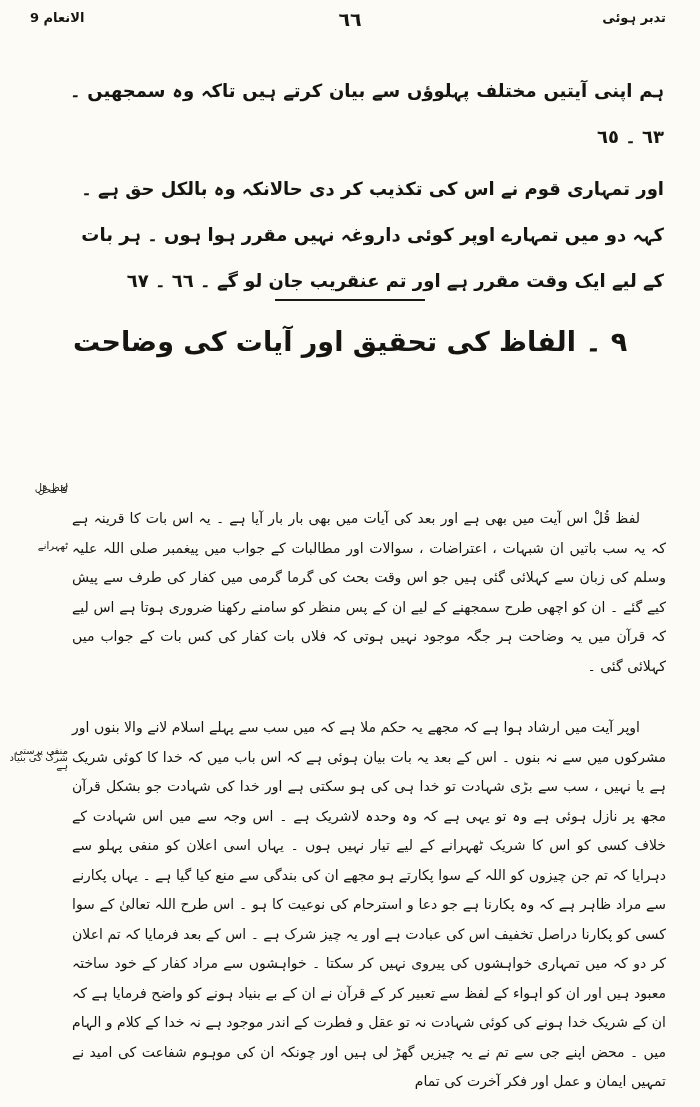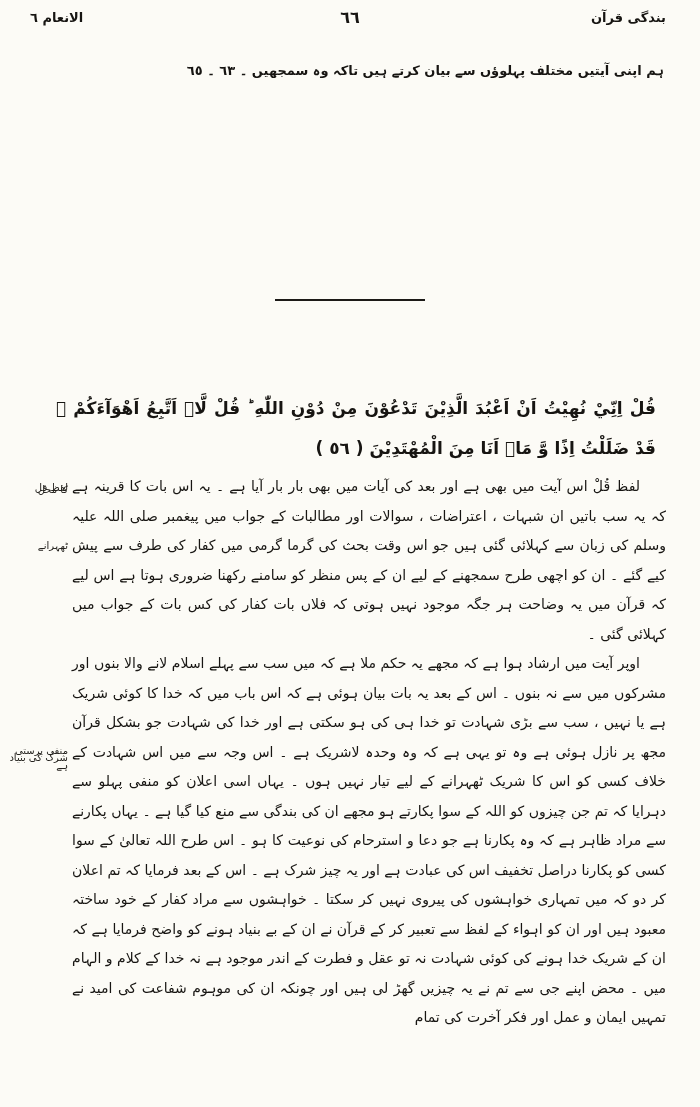--- a/index.html
+++ b/index.html
@@ -13,31 +13,31 @@
     margin: 0 auto;
     background: #fcfbf6;
     color: #171512;
     overflow: hidden;
     direction: rtl;
   }
 
   
   .page-header { position: absolute; top: 8px; left: 0; right: 0; height: 26px; font-size: 13px; font-weight: bold; }
   .hdr-book    { position: absolute; right: 34px; top: 2px; }
-  .hdr-page    { position: absolute; left: 50%; transform: translateX(-50%); top: 0; font-size: 16px; letter-spacing: 2px; }
+  .hdr-page    { position: absolute; left: 50%; transform: translateX(-50%); top: 0; font-size: 19px; letter-spacing: 2px; }
   .hdr-surah   { position: absolute; left: 30px; top: 2px; }
 
   
   .translation {
     position: absolute;
-    top: 48px; right: 36px; left: 70px;
+    top: 68px; right: 36px; left: 70px;
     direction: rtl;
     text-align: justify;
     font-weight: bold;
-    font-size: 13px;
+    font-size: 18px;
     line-height: 46px;
   }
   .translation p { margin-bottom: 6px; }
   .translation p:last-child { text-align: right; }
 
   
   .divider {
     position: absolute;
     top: 299px; left: 50%;
     width: 150px; transform: translateX(-50%);
@@ -68,21 +68,21 @@
 
   
   .commentary {
     position: absolute;
     top: 472px; right: 34px; left: 72px;
     direction: rtl;
     text-align: justify;
     font-size: 14px;
     line-height: 29.5px;
   }
-  .commentary p { text-indent: 26px; }
+  .commentary p { text-indent: 26px; margin-top: 32px; }
 
   
   .margin-note {
     position: absolute;
     left: 4px;
     width: 64px;
     direction: rtl;
     text-align: right;
     font-size: 10px;
     line-height: 15px;
@@ -93,33 +93,34 @@
   .mn-3 { top: 538px; }
   .mn-4 { top: 714px; margin-top: 36px; }
   .mn-5 { top: 743px; }
 </style>
 </head>
 <body>
 
 <div class="page">
 
   <header class="page-header">
-    <span class="hdr-book">بندگی قرآن</span>
+    <span class="hdr-book">تدبر ہوئی</span>
     <span class="hdr-page">٦٦</span>
-    <span class="hdr-surah">الانعام ٦</span>
+    <span class="hdr-surah">الانعام 9</span>
   </header>
 
   <section class="translation">
     <p>ہم اپنی آیتیں مختلف پہلوؤں سے بیان کرتے ہیں تاکہ وہ سمجھیں ۔ ٦٣ ۔ ٦٥</p>
+    <p>اور تمہاری قوم نے اس کی تکذیب کر دی حالانکہ وہ بالکل حق ہے ۔ کہہ دو میں تمہارے اوپر کوئی داروغہ نہیں مقرر ہوا ہوں ۔ ہر بات کے لیے ایک وقت مقرر ہے اور تم عنقریب جان لو گے ۔ ٦٦ ۔ ٦٧</p>
   </section>
 
   <div class="divider"></div>
 
+  <h1 class="section-heading">٩ ۔ الفاظ کی تحقیق اور آیات کی وضاحت</h1>
 
-  <p class="verse">قُلْ اِنِّيْ نُهِيْتُ اَنْ اَعْبُدَ الَّذِيْنَ تَدْعُوْنَ مِنْ دُوْنِ اللّٰهِ ؕ قُلْ لَّاۤ اَتَّبِعُ اَهْوَآءَكُمْ ۙ قَدْ ضَلَلْتُ اِذًا وَّ مَاۤ اَنَا مِنَ الْمُهْتَدِيْنَ ( ٥٦ )</p>
 
   <section class="commentary">
     <p>لفظ قُلْ اس آیت میں بھی ہے اور بعد کی آیات میں بھی بار بار آیا ہے ۔ یہ اس بات کا قرینہ ہے کہ یہ سب باتیں ان شبہات ، اعتراضات ، سوالات اور مطالبات کے جواب میں پیغمبر صلی اللہ علیہ وسلم کی زبان سے کہلائی گئی ہیں جو اس وقت بحث کی گرما گرمی میں کفار کی طرف سے پیش کیے گئے ۔ ان کو اچھی طرح سمجھنے کے لیے ان کے پس منظر کو سامنے رکھنا ضروری ہوتا ہے اس لیے کہ قرآن میں یہ وضاحت ہر جگہ موجود نہیں ہوتی کہ فلاں بات کفار کی کس بات کے جواب میں کہلائی گئی ۔</p>
     <p>اوپر آیت میں ارشاد ہوا ہے کہ مجھے یہ حکم ملا ہے کہ میں سب سے پہلے اسلام لانے والا بنوں اور مشرکوں میں سے نہ بنوں ۔ اس کے بعد یہ بات بیان ہوئی ہے کہ اس باب میں کہ خدا کا کوئی شریک ہے یا نہیں ، سب سے بڑی شہادت تو خدا ہی کی ہو سکتی ہے اور خدا کی شہادت جو بشکل قرآن مجھ پر نازل ہوئی ہے وہ تو یہی ہے کہ وہ وحدہ لاشریک ہے ۔ اس وجہ سے میں اس شہادت کے خلاف کسی کو اس کا شریک ٹھہرانے کے لیے تیار نہیں ہوں ۔ یہاں اسی اعلان کو منفی پہلو سے دہرایا کہ تم جن چیزوں کو اللہ کے سوا پکارتے ہو مجھے ان کی بندگی سے منع کیا گیا ہے ۔ یہاں پکارنے سے مراد ظاہر ہے کہ وہ پکارنا ہے جو دعا و استرحام کی نوعیت کا ہو ۔ اس طرح اللہ تعالیٰ کے سوا کسی کو پکارنا دراصل تخفیف اس کی عبادت ہے اور یہ چیز شرک ہے ۔ اس کے بعد فرمایا کہ تم اعلان کر دو کہ میں تمہاری خواہشوں کی پیروی نہیں کر سکتا ۔ خواہشوں سے مراد کفار کے خود ساختہ معبود ہیں اور ان کو اہواء کے لفظ سے تعبیر کر کے قرآن نے ان کے بے بنیاد ہونے کو واضح فرمایا ہے کہ ان کے شریک خدا ہونے کی کوئی شہادت نہ تو عقل و فطرت کے اندر موجود ہے نہ خدا کے کلام و الہام میں ۔ محض اپنے جی سے تم نے یہ چیزیں گھڑ لی ہیں اور چونکہ ان کی موہوم شفاعت کی امید نے تمہیں ایمان و عمل اور فکر آخرت کی تمام</p>
   </section>
 
   <aside>
     <span class="margin-note mn-1">لفظ قل</span>
     <span class="margin-note mn-2">کا محل</span>
     <span class="margin-note mn-3">ٹھہرانے</span>

